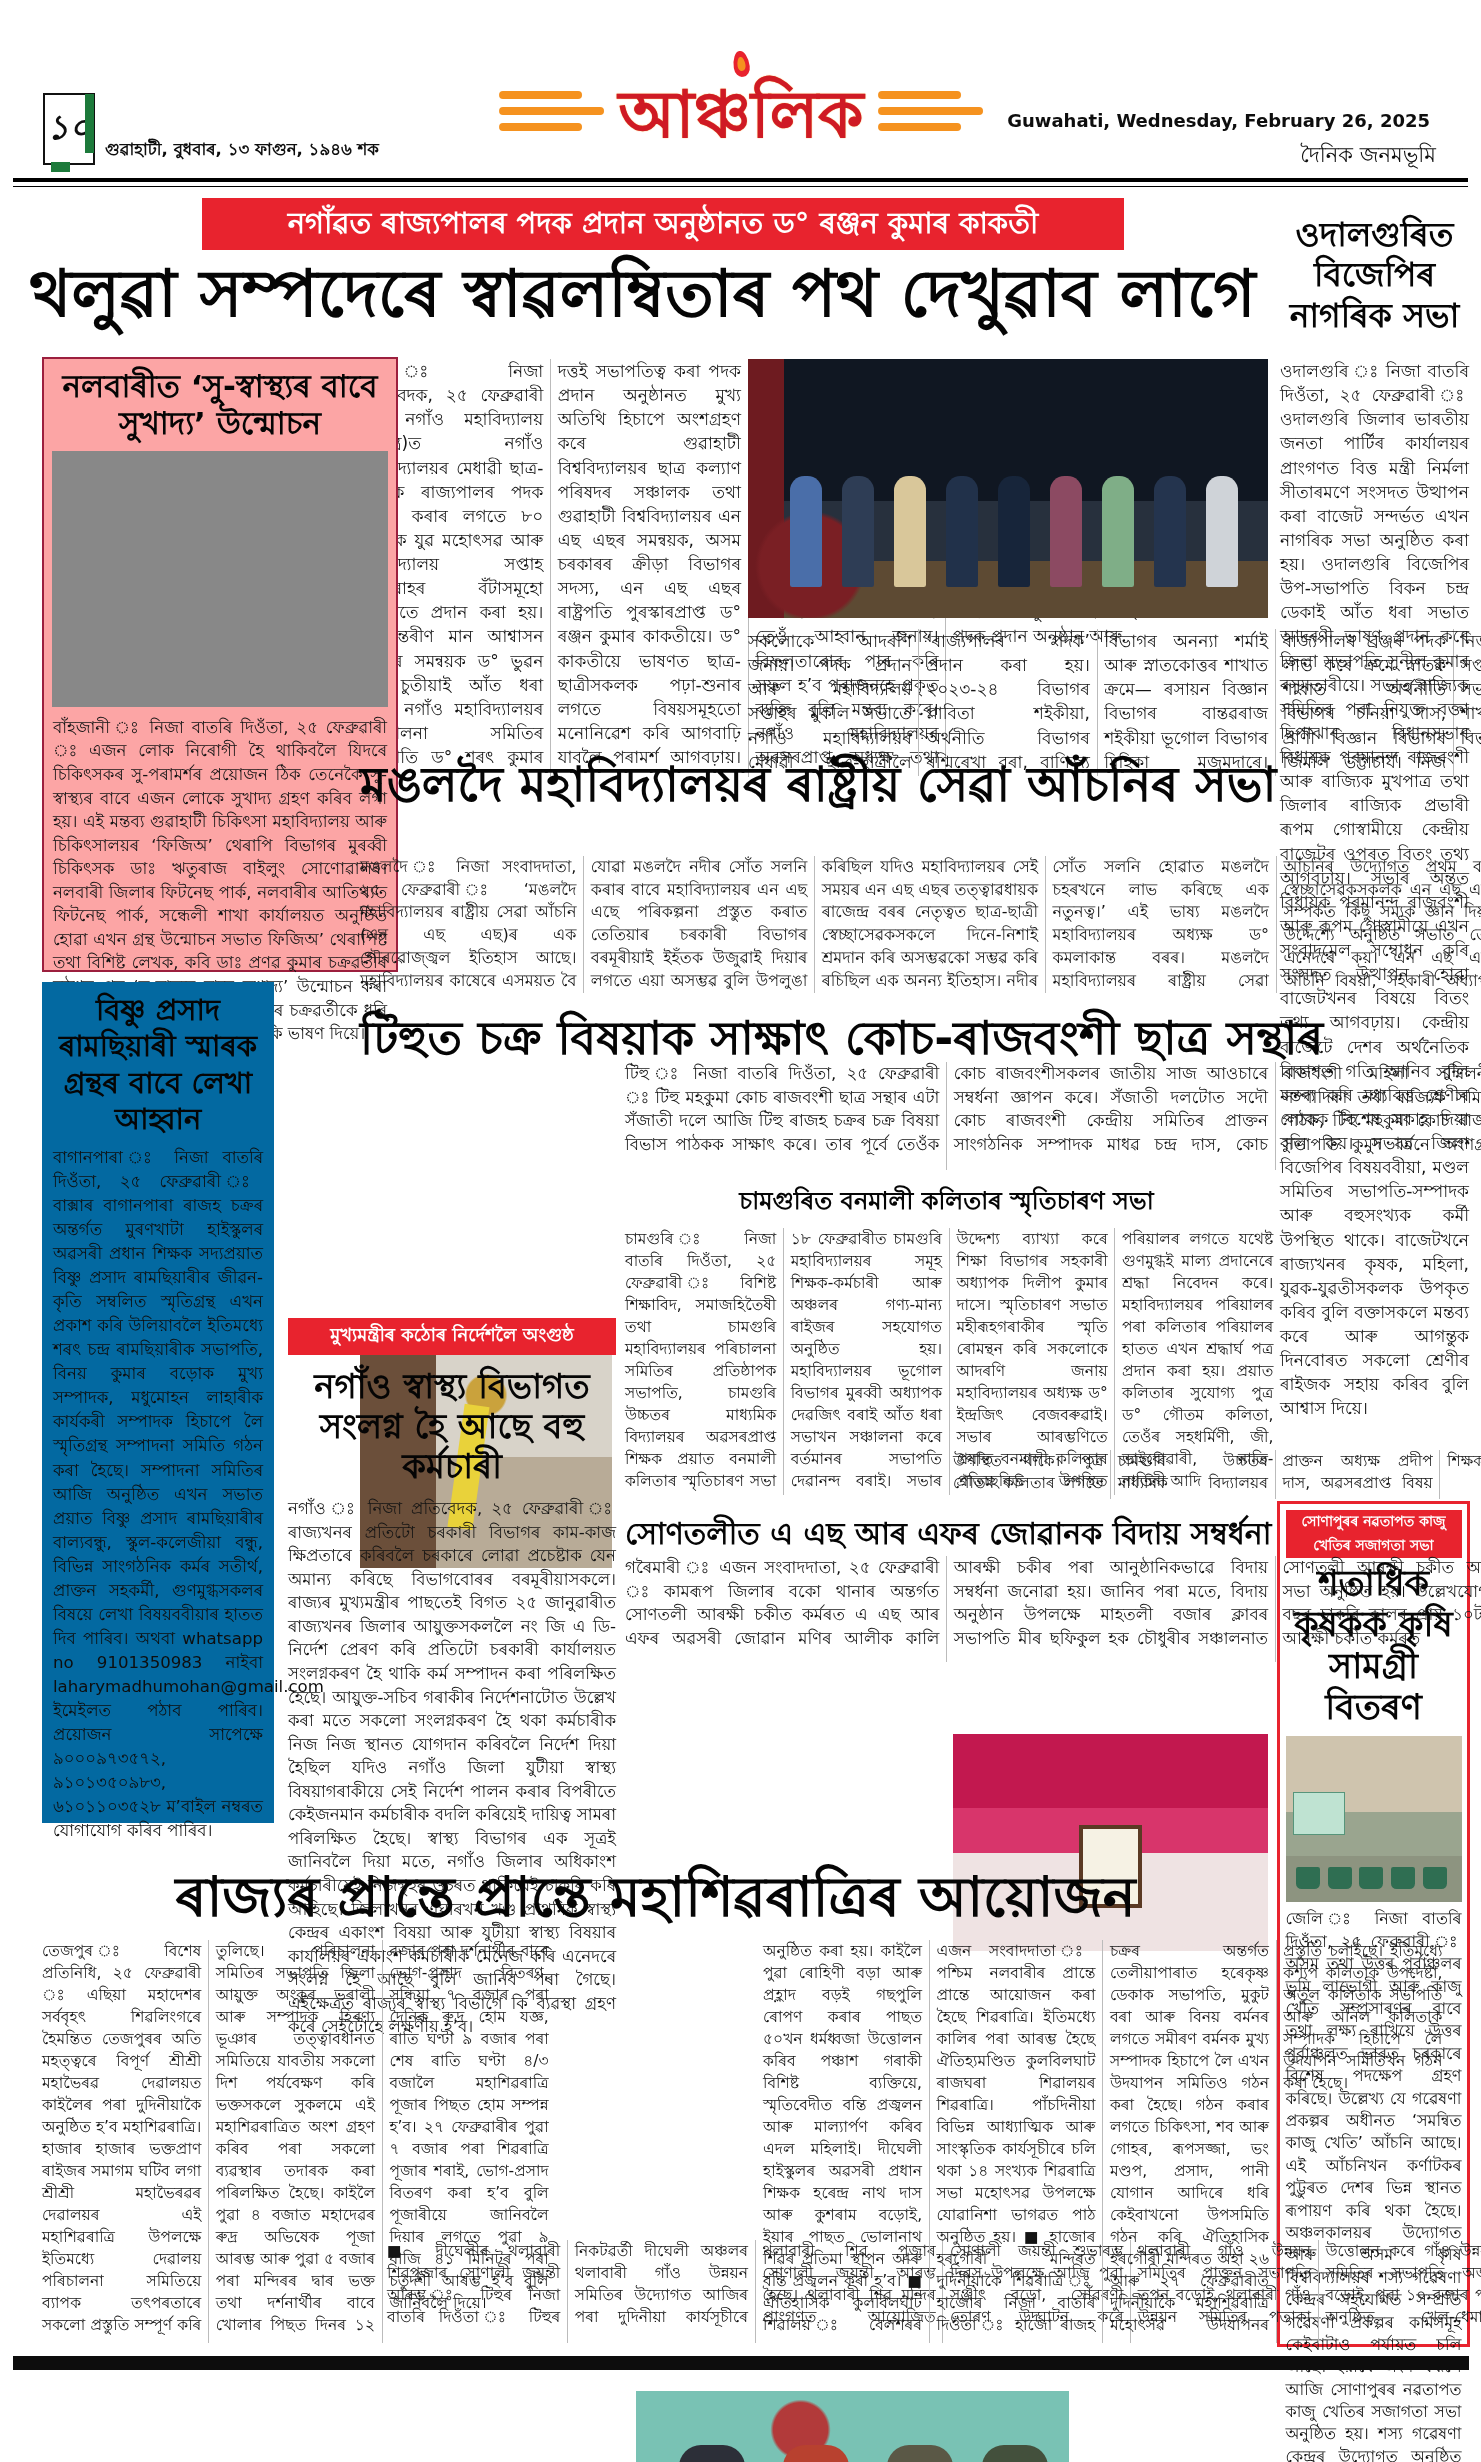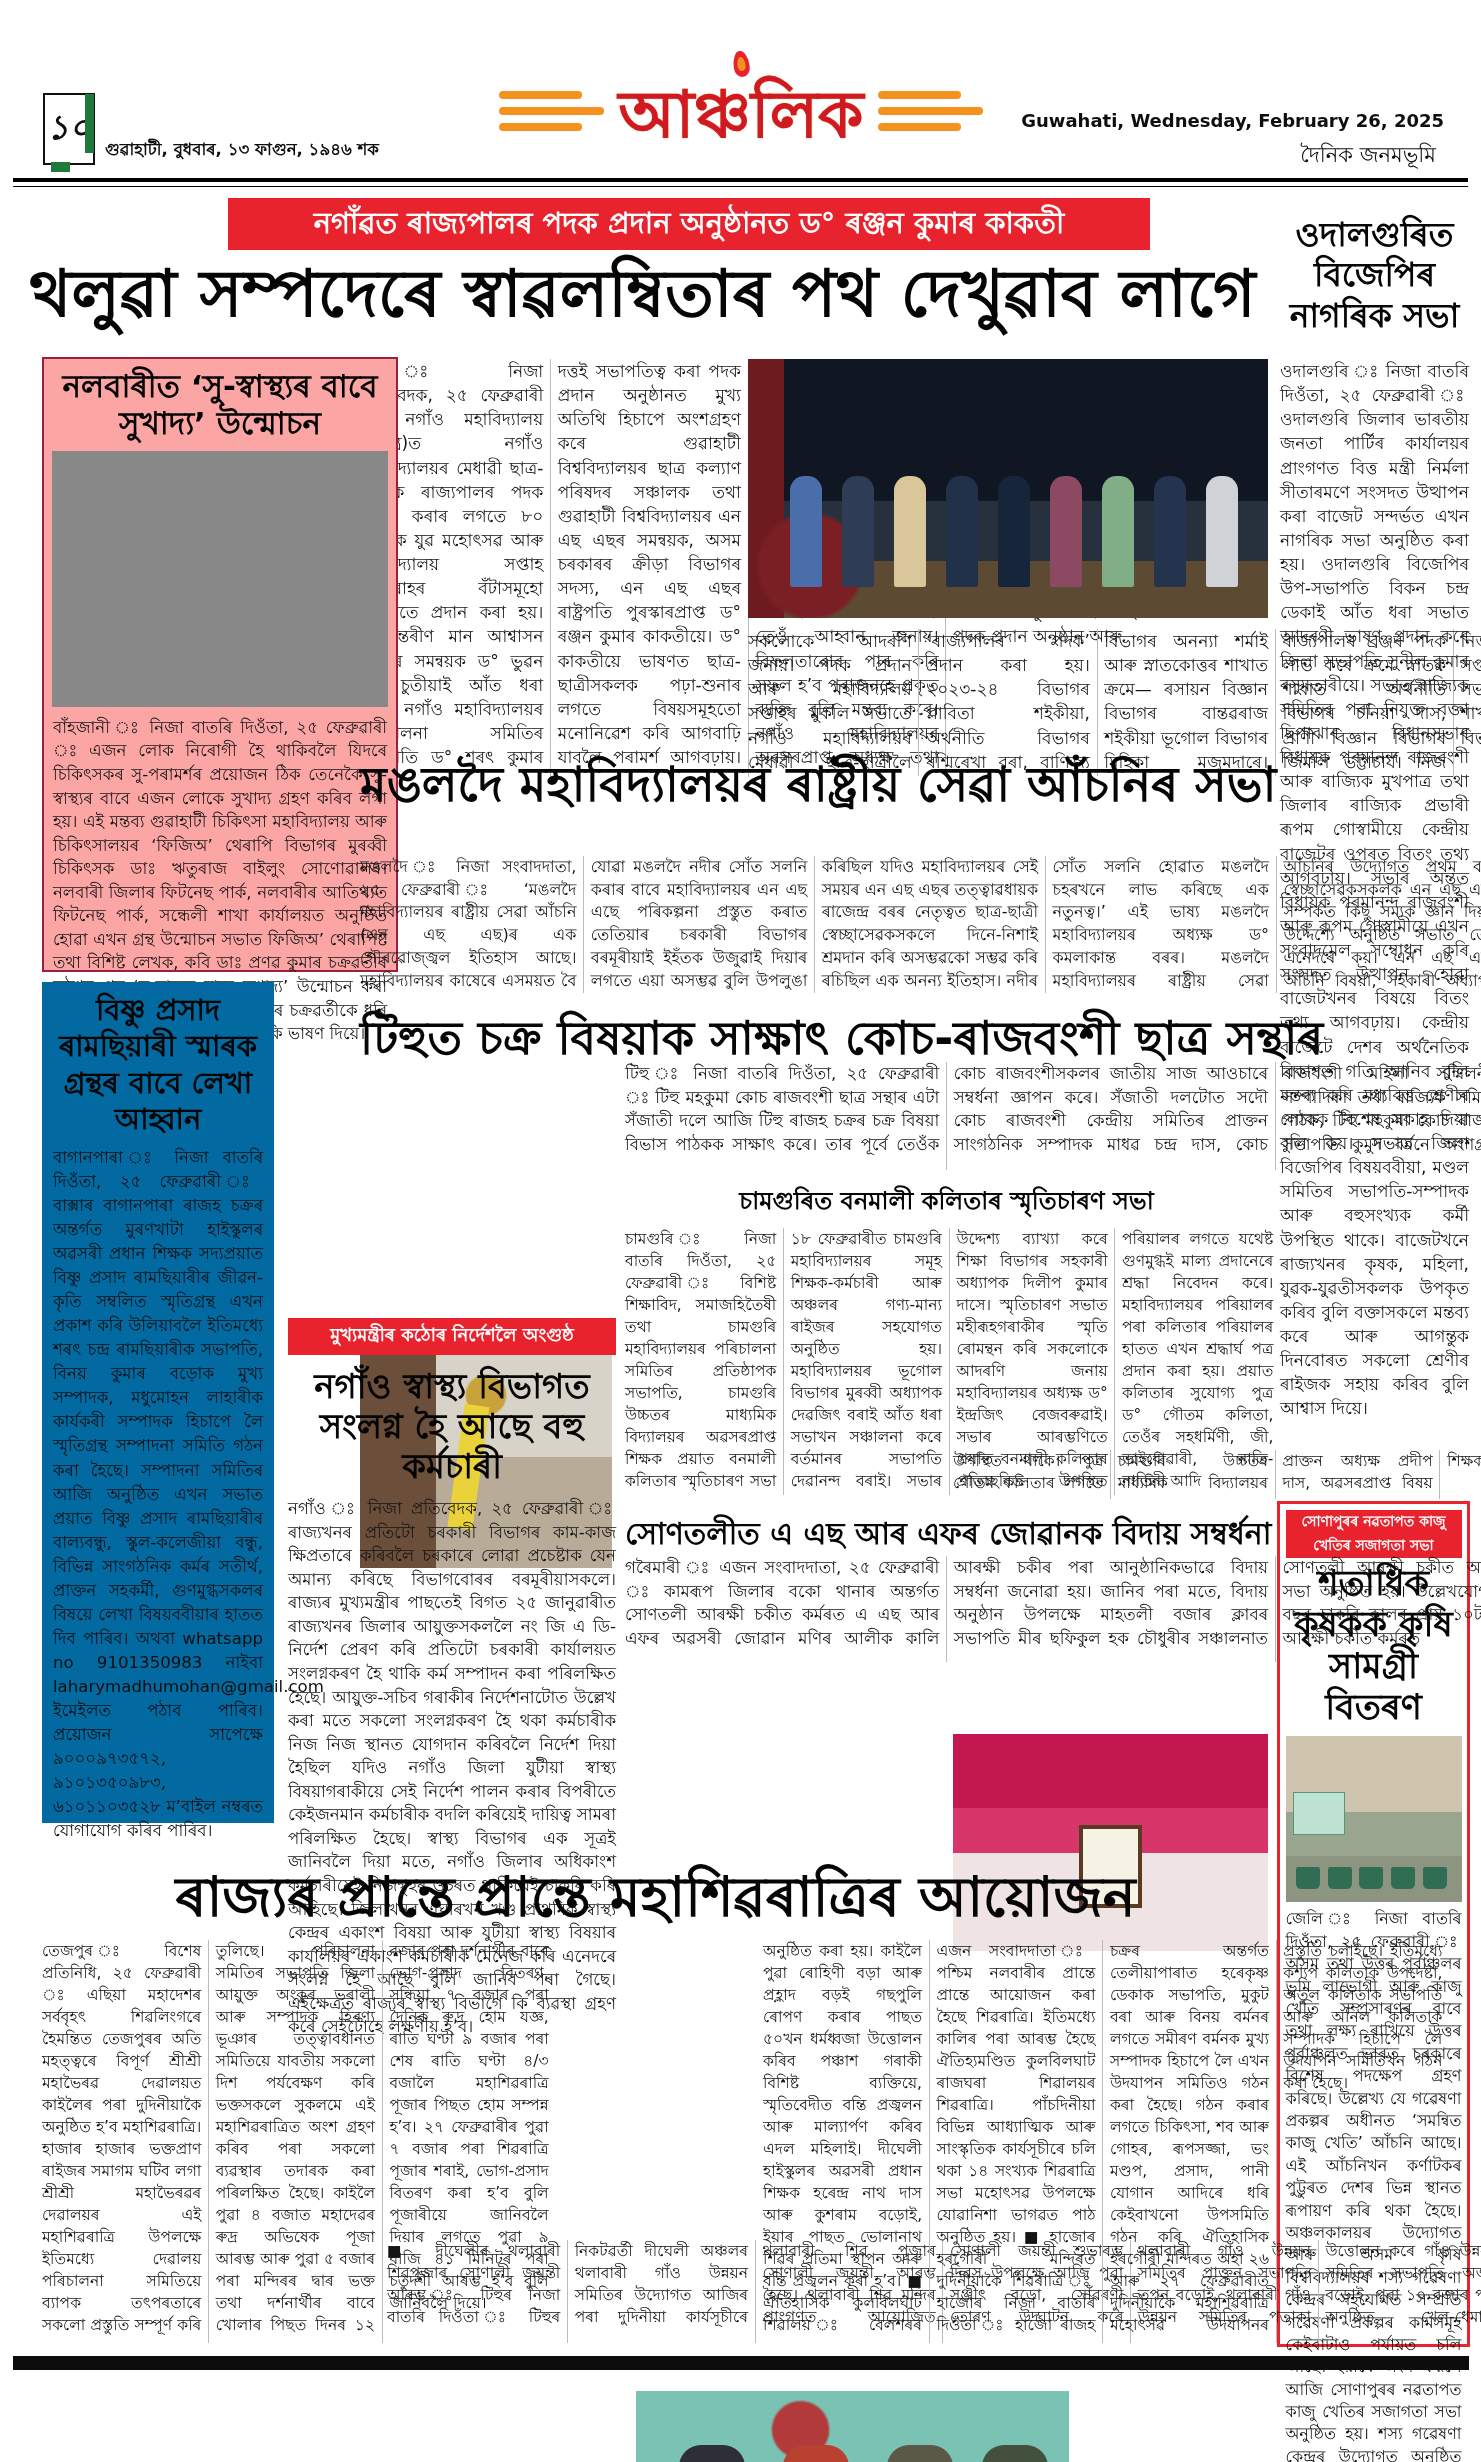--- a/index.html
+++ b/index.html
@@ -23,35 +23,35 @@
   .speedlines { display:flex; flex-direction:column; gap:8.3px; }
   .speedlines span { display:block; height:7.7px; background:#f5921f; border-radius:3.9px; }
   .sl-l1{width:83px;} .sl-l2{width:105px;} .sl-l3{width:83px;}
   .masthead-title { font-size:65px; font-weight:800; color:#cf1a24; line-height:1;
     text-shadow:0 0 1.1px #f5921f; position:relative; padding-top:5.5px;}
   .flame { position:absolute; left:50%; top:-25.5px; transform:translateX(-50%) rotate(-8deg);
     width:15.5px; height:25.5px; background:#e8232e;
     border-radius:50% 50% 50% 50% / 62% 62% 38% 38%; }
   .flame::after { content:""; position:absolute; left:3.9px; top:5.5px; width:7.7px; height:14.4px;
     background:#f5921f; border-radius:50% 50% 50% 50% / 62% 62% 38% 38%; }
-  .date-right { right:38px; top:110px; font-size:18px; font-weight:700; }
+  .date-right { right:52px; top:110px; font-size:18px; font-weight:700; }
   .brand-right { right:46px; top:139px; font-size:21px; font-weight:400; }
   .double-rule { left:13.3px; top:178px; width:1455px; height:8.9px;
     border-top:4.4px solid #000; border-bottom:1.7px solid #000; }
 
   
   .kickerbar { background:#e8232e; color:#fff; font-weight:800; text-align:center;
     display:flex; align-items:center; justify-content:center; }
   .headline { font-weight:800; text-align:center; color:#050505; }
   .bodytext { font-size:17px; line-height:1.42; text-align:justify; color:#141414; }
   .cols { column-gap:14.4px; column-rule:0.6px solid #bbb; }
   .photo { background:#888; position:relative; overflow:hidden; }
 
   
-  .lead-kicker { left:228px; top:198px; width:922px; height:52px; font-size:29px; }
+  .lead-kicker { left:202px; top:198px; width:922px; height:52px; font-size:29px; }
   .lead-headline { left:15.5px; top:258px; width:1254px; font-size:65px; line-height:1.12; white-space:nowrap; }
   .lead-cols2 { left:360px; top:359px; width:381px; height:418px; column-count:2; }
   .lead-photo { left:748px; top:359px; width:520px; height:259px;
     background:
       radial-gradient(circle at 12% 80%, #7a1f24 0 10%, transparent 11%),
       linear-gradient(90deg, #6e1b20 0 7%, transparent 7%),
       linear-gradient(180deg, #101722 0 55%, #27303d 55% 78%, #5d4a33 78% 100%);
   }
   .lead-photo .fig { position:absolute; bottom:12%; width:32px; height:111px; border-radius:14.4px 14.4px 2.2px 2.2px; }
   .lead-cols3 { left:748px; top:629px; width:520px; height:147px; column-count:3; }

